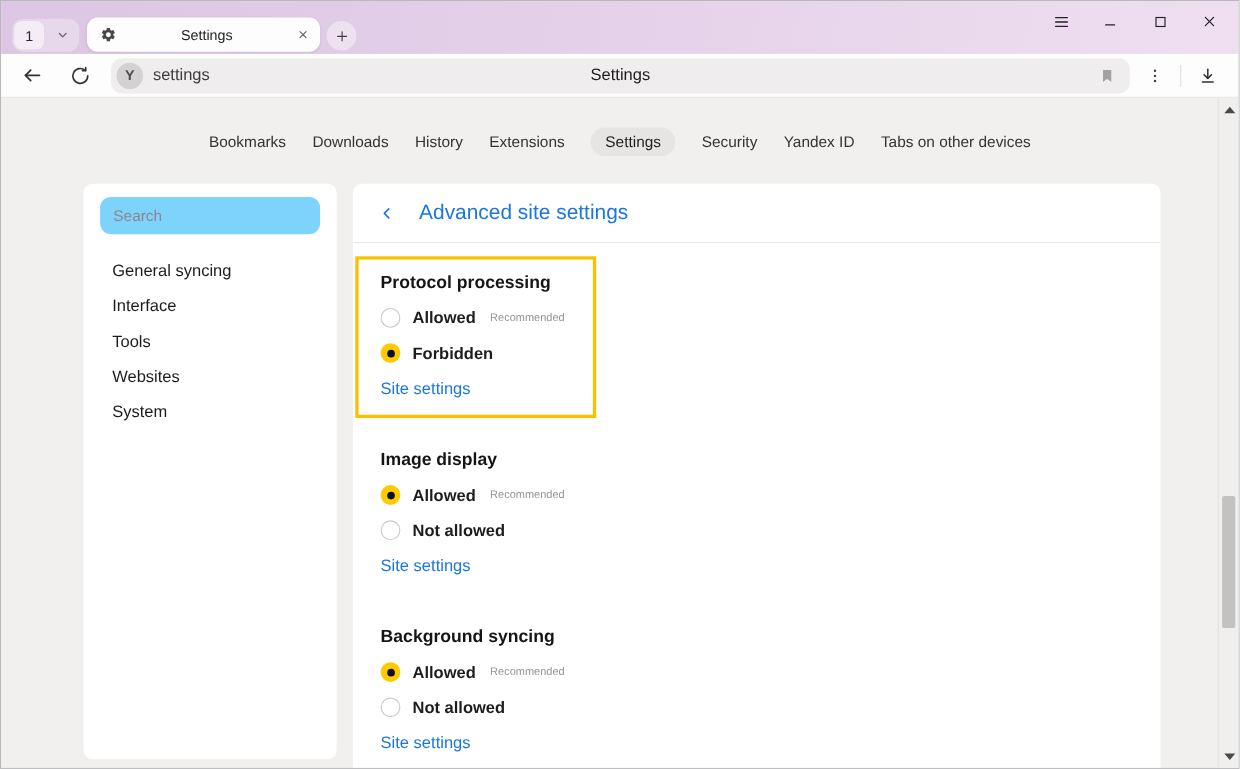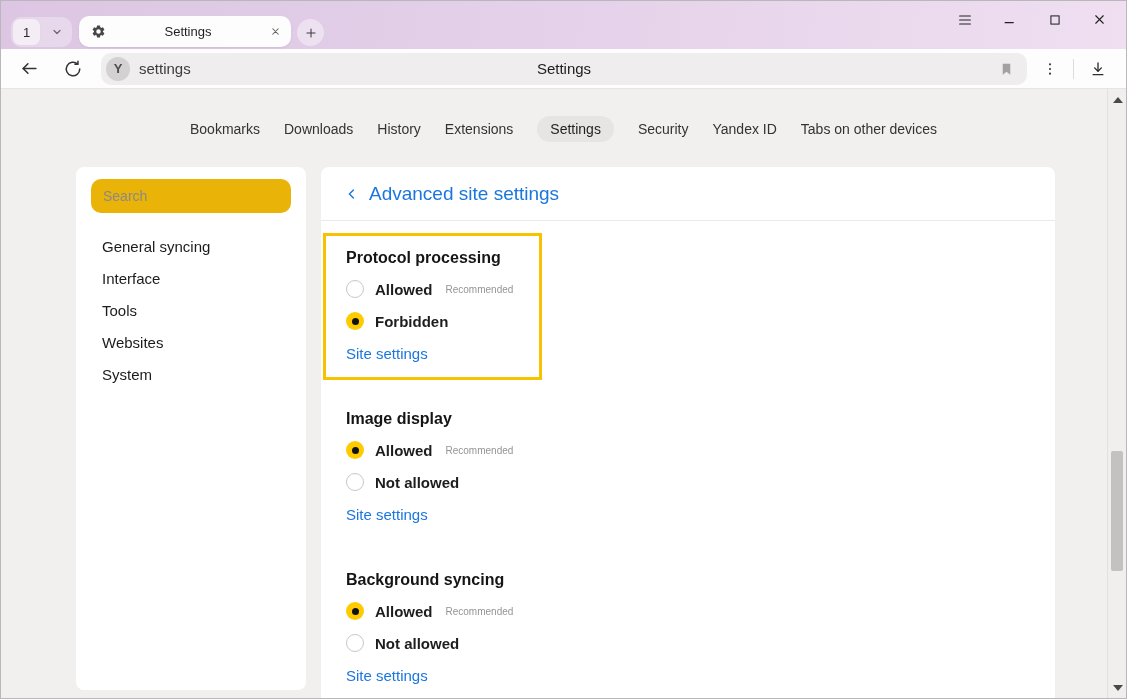--- a/index.html
+++ b/index.html
@@ -31,27 +31,27 @@
   .download-btn { width:28px; height:28px; color:#2f2f2f; display:flex; align-items:center; justify-content:center; }
 
   
   .page { height:609px; position:relative; background:#f1f0ee; }
   .nav-row { padding-top:27px; display:flex; justify-content:center; align-items:center; gap:24px; }
   .nav-item { font-size:14px; color:#333; padding:5px 0; cursor:default; white-space:nowrap; }
   .nav-item.active { background:#e7e5e3; border-radius:13px; padding:5px 13px; color:#1f1f1f; }
 
   .content { display:flex; align-items:flex-start; margin:25px 0 0 75px; }
   .sidebar { width:230px; height:523px; background:#fff; border-radius:8px; padding:12px 15px; }
-  .search-field { width:100%; height:34px; background:#eab308; border:none; border-radius:10px; padding:0 12px; font-size:14px; color:#333; font-family:inherit; outline:none; }
+  .search-field { width:100%; height:34px; background:#7dd3fc; border:none; border-radius:10px; padding:0 12px; font-size:14px; color:#333; font-family:inherit; outline:none; }
   .search-field::placeholder { color:#8b898b; }
   .side-list { margin-top:17px; }
   .side-item { height:32px; display:flex; align-items:center; padding-left:11px; font-size:15px; color:#1c1c1c; cursor:default; }
 
   .main { width:734px; height:534px; background:#fff; border-radius:8px 8px 0 0; margin-left:15px; overflow:hidden; }
-  .main-header { height:54px; display:flex; align-items:center; padding:0 24px; border-bottom:1px solid #ebe9e7; }
+  .main-header { height:54px; display:flex; align-items:center; padding:0 24px; border-bottom:1px solid #ebe9e7;gap:12px; }
   .back-chevron { color:var(--accent,#1b76e0); margin-right:10px; display:flex; align-items:center; }
   .main-title { font-size:19px; font-weight:500; color:var(--accent,#1b76e0); }
   .main-body { padding:12px 25px 0 25px; }
 
   .highlight-box { width:219px; margin-left:-23px; border:3px solid var(--highlight,#f8c200); padding:13px 17px 14px 20px; margin-bottom:30px; }
   .section { margin-bottom:47px; }
   .section-title { font-size:16px; font-weight:bold; color:#151515; margin-bottom:6px; }
   .option-row { height:32px; display:flex; align-items:center; }
   .radio { width:18px; height:18px; border-radius:50%; border:1.5px solid #c9c8c7; background:#fff; flex:0 0 18px; }
   .radio.selected { border:none; background:var(--radio-yellow,#fecb00); display:flex; align-items:center; justify-content:center; }

